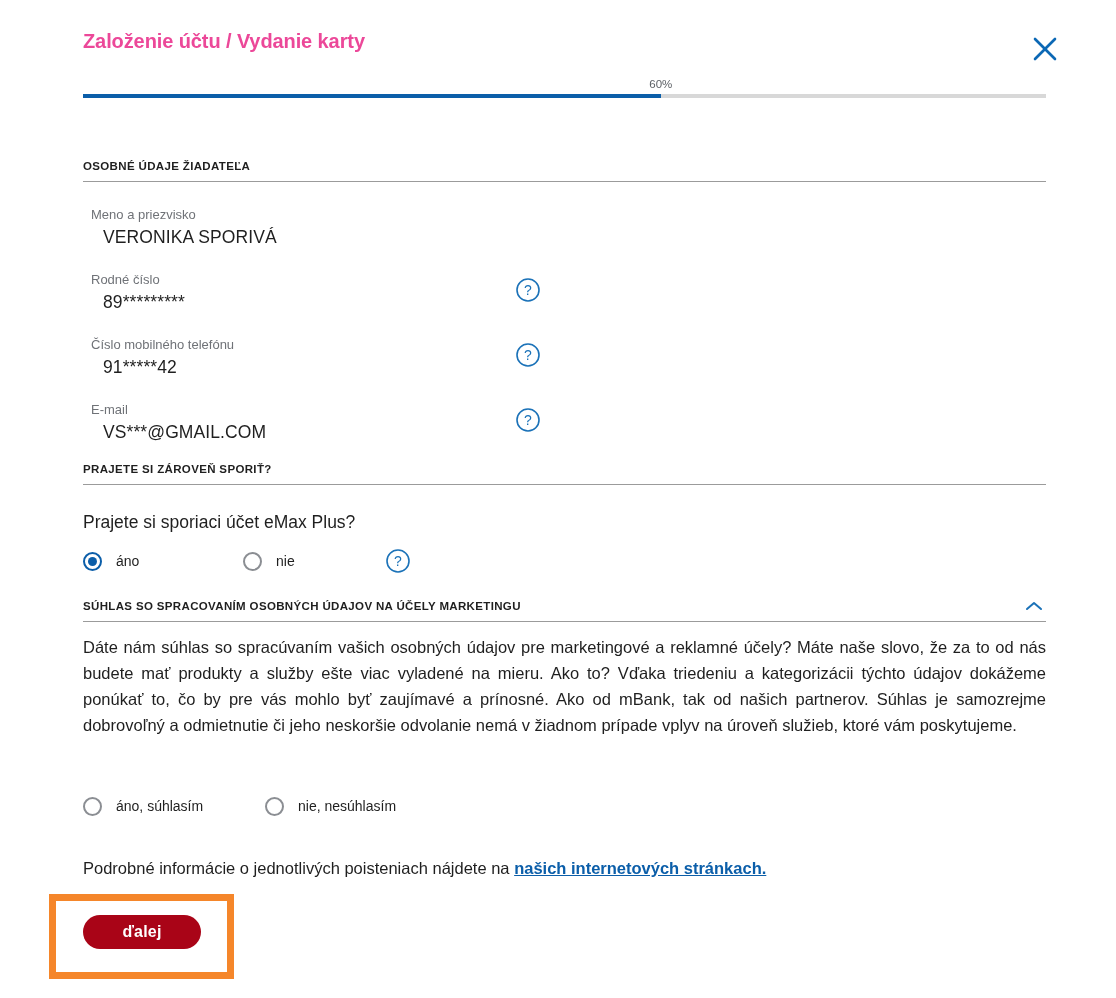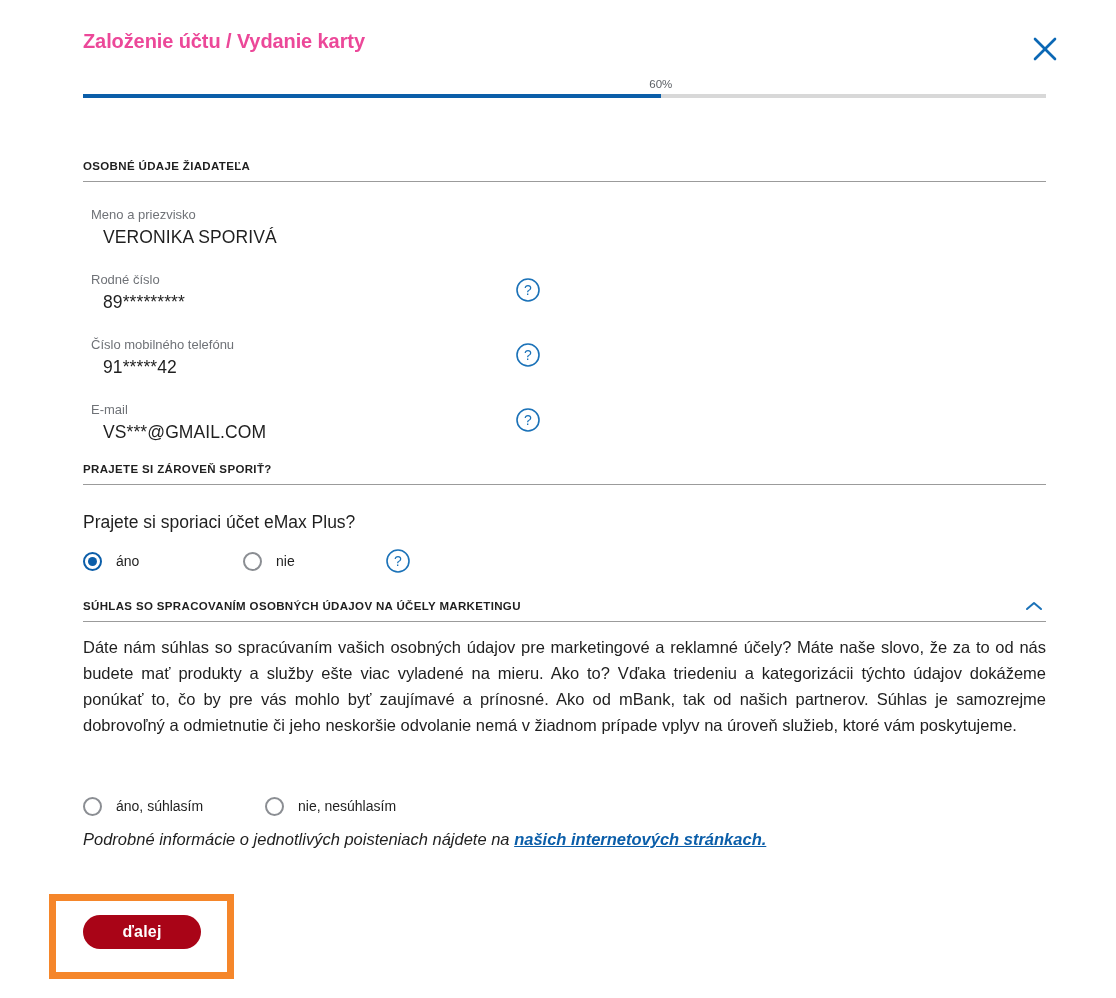--- a/index.html
+++ b/index.html
@@ -350,20 +350,20 @@
       <span class="radio-mark"></span>
       <span class="radio-label">áno, súhlasím</span>
     </div>
     <div class="radio-opt">
       <span class="radio-mark"></span>
       <span class="radio-label">nie, nesúhlasím</span>
     </div>
   </div>
 </div>
 
-<div class="section" style="top:826px;font-style:italic;">
+<div class="section" style="top:855px;">
   <div class="info-line">
     <span>Podrobné informácie o jednotlivých poisteniach nájdete na </span><a class="info-link">našich internetových stránkach.</a>
   </div>
 </div>
 
 <div class="highlight-box" style="border-color: rgb(245, 134, 42);"></div>
 <button class="submit-btn" style="background: rgb(169, 4, 23);">ďalej</button>
 
 </body></html>

